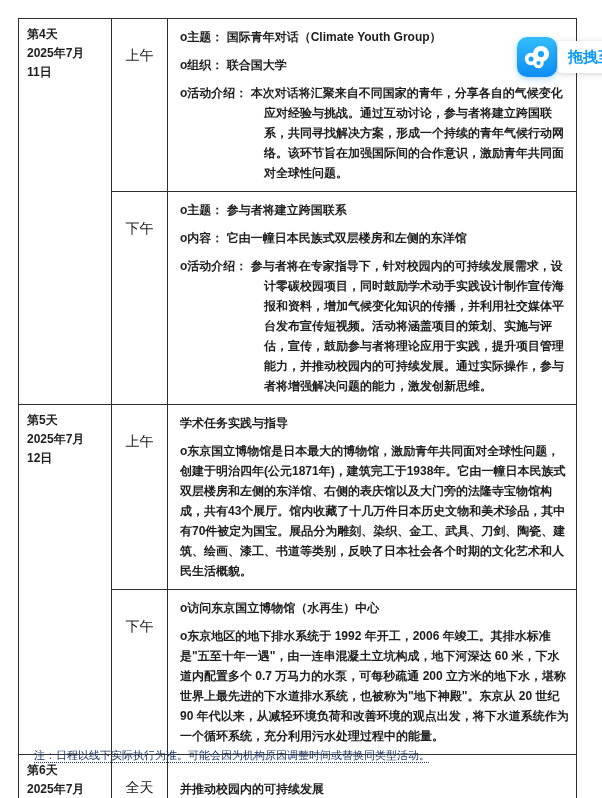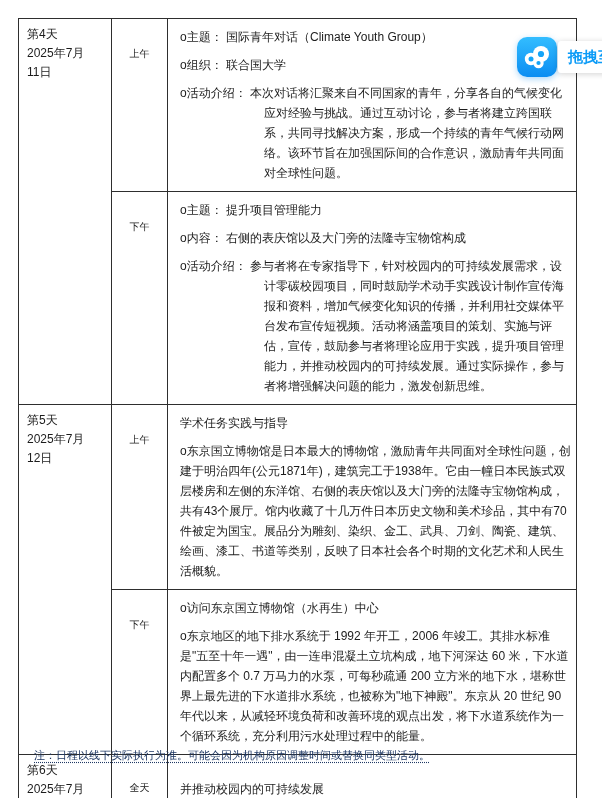--- a/index.html
+++ b/index.html
@@ -31,35 +31,36 @@
   col.c-body   { width: 409px; }
 
   tr.r1 { height: 146px; }
   tr.r2 { height: 180px; }
   tr.r3 { height: 128px; }
   tr.r4 { height: 148px; }
   tr.r5 { height: 42px; }
 
   td.day {
     padding: 6px 17px 4px 8px;
-    font-weight: normal;
+    font-weight: bold;
     line-height: 19px;
   }
   td.period {
     text-align: center;
-    font-size: 10px;
+    font-size: 14px;
     padding-top: 28px;
   }
   td.period.mid {
     vertical-align: middle;
     padding-top: 0;
   }
   td.body {
     padding: 8px 5px 8px 12px;
     line-height: 20px;
+    font-weight: bold;
   }
   td.body.mid { vertical-align: middle; }
   td.body p { margin: 0 0 8px 0; }
   td.body p:last-child { margin-bottom: 0; }
   p.hang {
     padding-left: 84px;
     text-indent: -84px;
   }
 
   
@@ -126,22 +127,22 @@
         <p>o组织： 联合国大学</p>
         <p class="hang">o活动介绍： 本次对话将汇聚来自不同国家的青年，分享各自的气候变化应对经验与挑战。通过互动讨论，参与者将建立跨国联系，共同寻找解决方案，形成一个持续的青年气候行动网络。该环节旨在加强国际间的合作意识，激励青年共同面对全球性问题。</p>
       </td>
     </tr>
 
     <tr class="r2">
       <td class="period">
         <div>下午</div>
       </td>
       <td class="body">
-        <p>o主题： 提升项目管理能力</p>
-        <p>o内容： 右侧的表庆馆以及大门旁的法隆寺宝物馆构成</p>
+        <p>o主题： 参与者将建立跨国联系</p>
+        <p>o内容： 它由一幢日本民族式双层楼房和左侧的东洋馆</p>
         <p class="hang">o活动介绍： 参与者将在专家指导下，针对校园内的可持续发展需求，设计零碳校园项目，同时鼓励学术动手实践设计制作宣传海报和资料，增加气候变化知识的传播，并利用社交媒体平台发布宣传短视频。活动将涵盖项目的策划、实施与评估，宣传，鼓励参与者将理论应用于实践，提升项目管理能力，并推动校园内的可持续发展。通过实际操作，参与者将增强解决问题的能力，激发创新思维。</p>
       </td>
     </tr>
 
     <tr class="r3">
       <td class="day" rowspan="2">
         <div>第5天</div>
         <div>2025年7月12日</div>
       </td>
       <td class="period">

